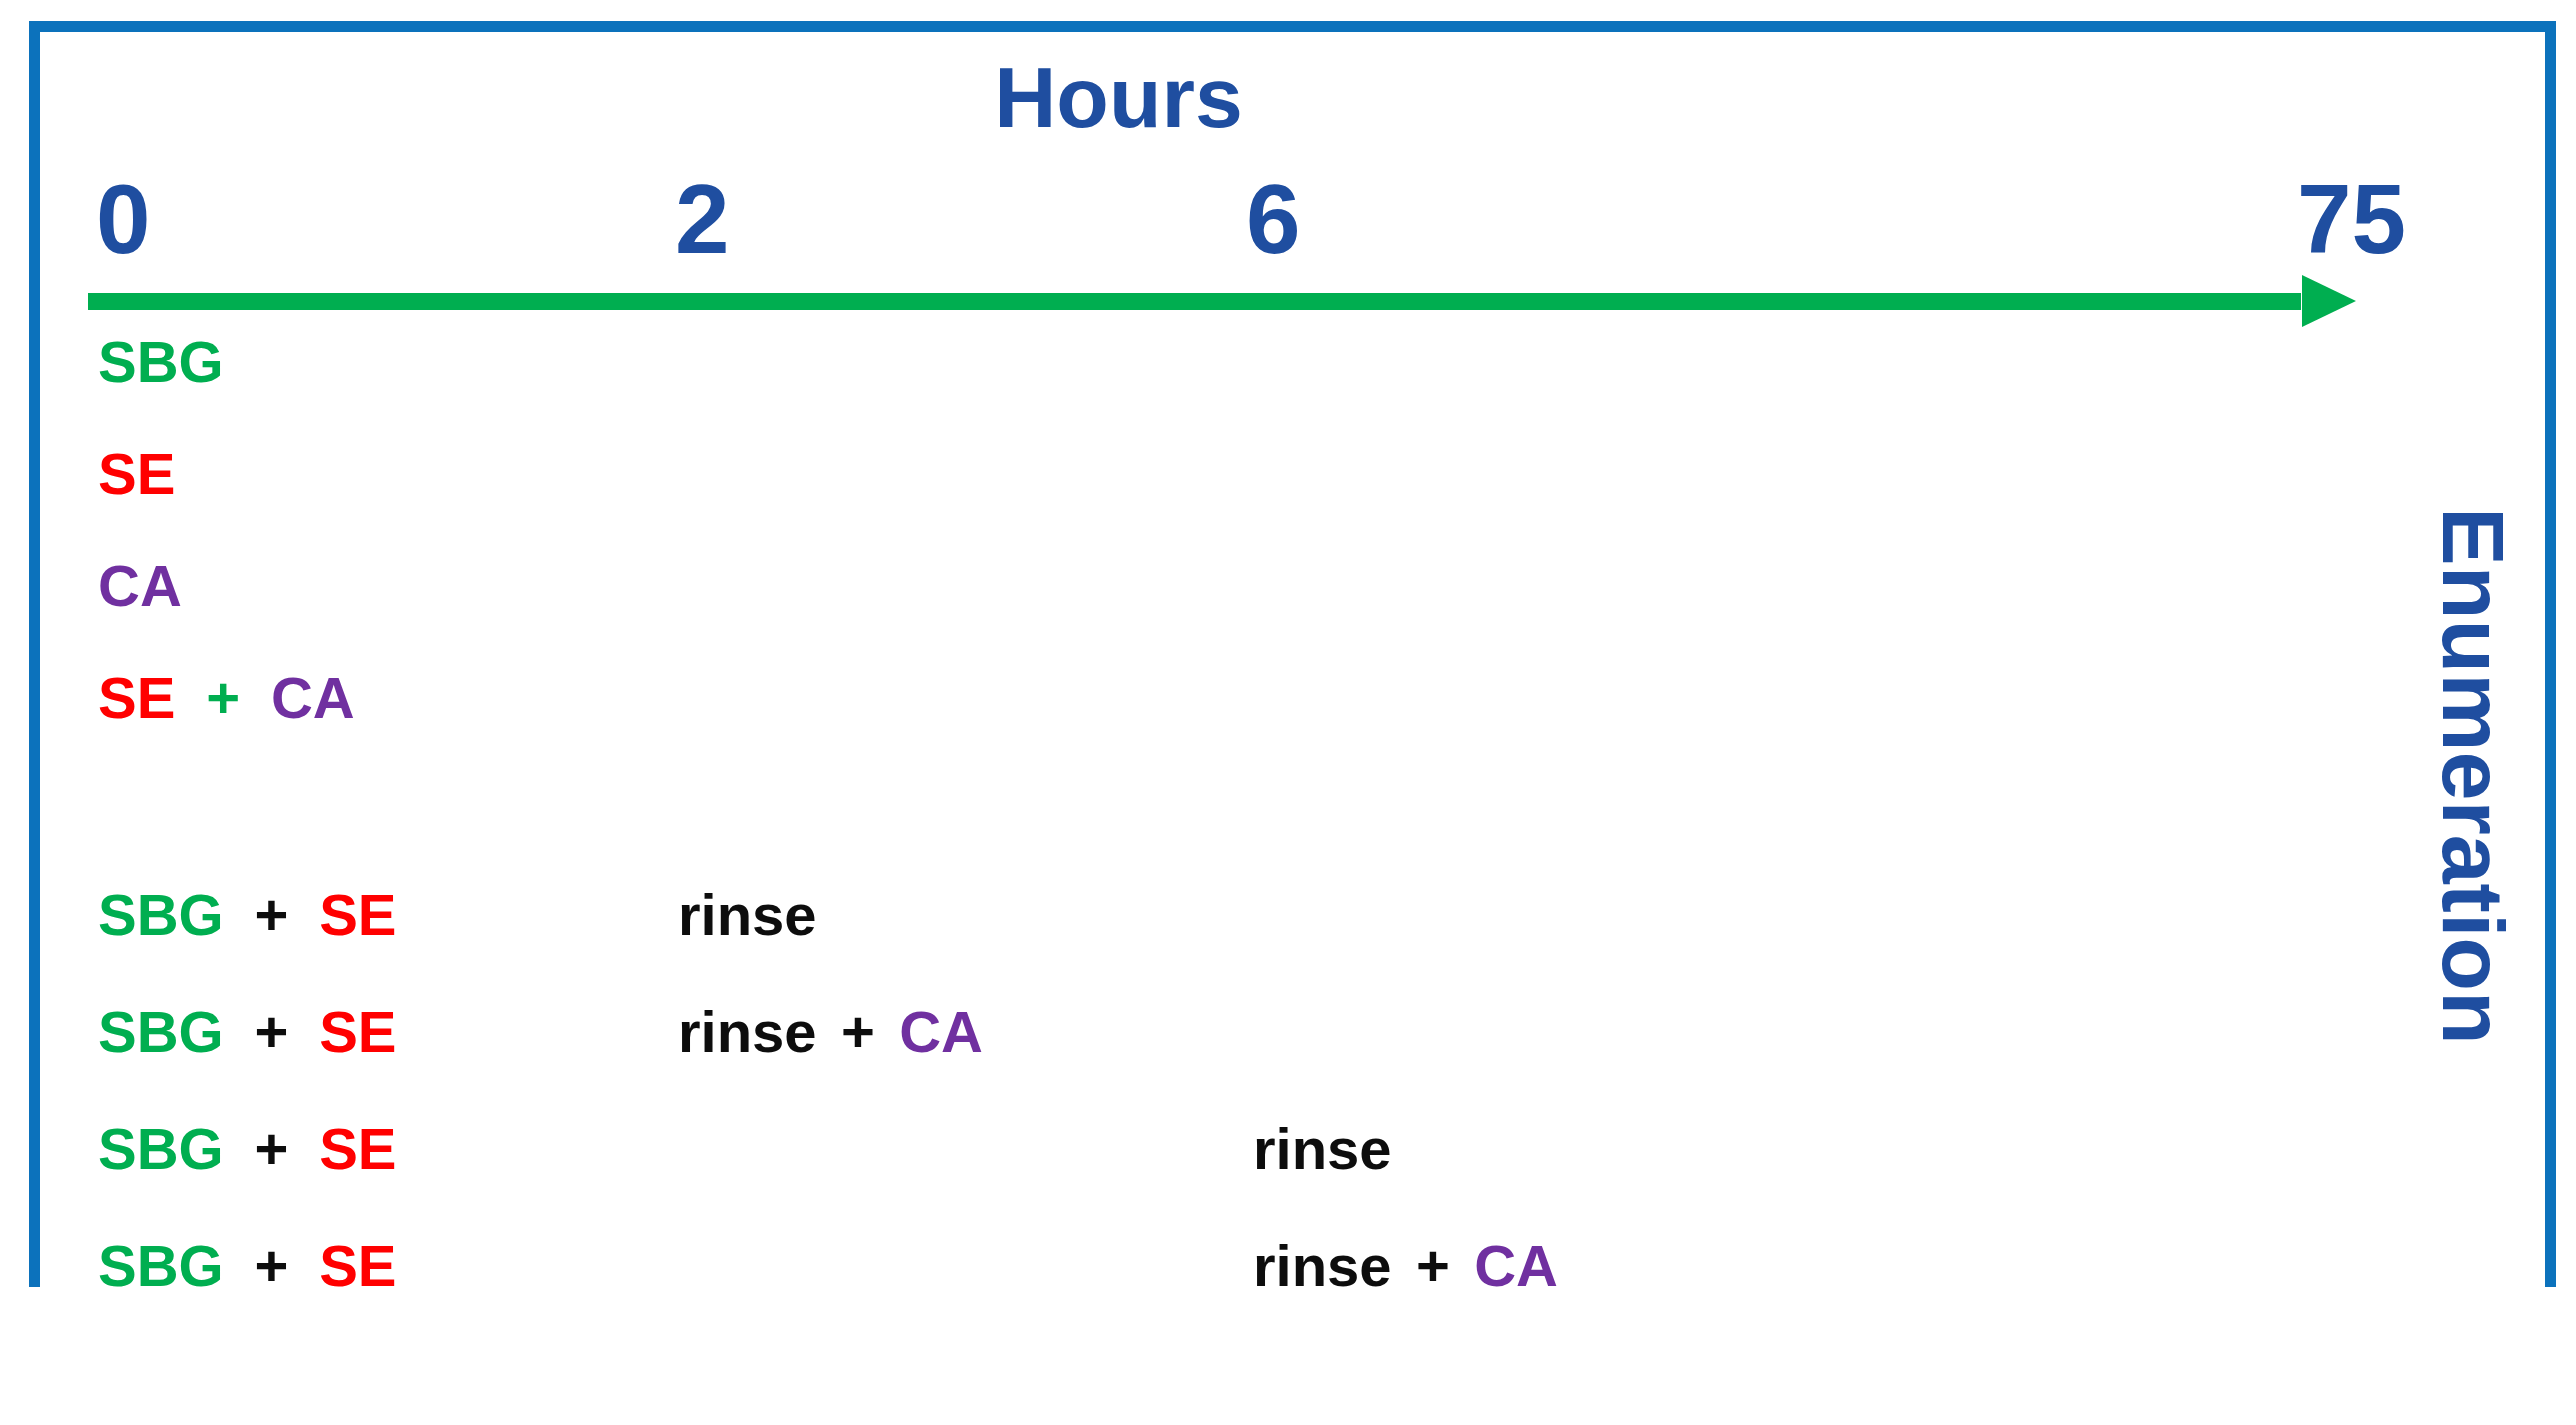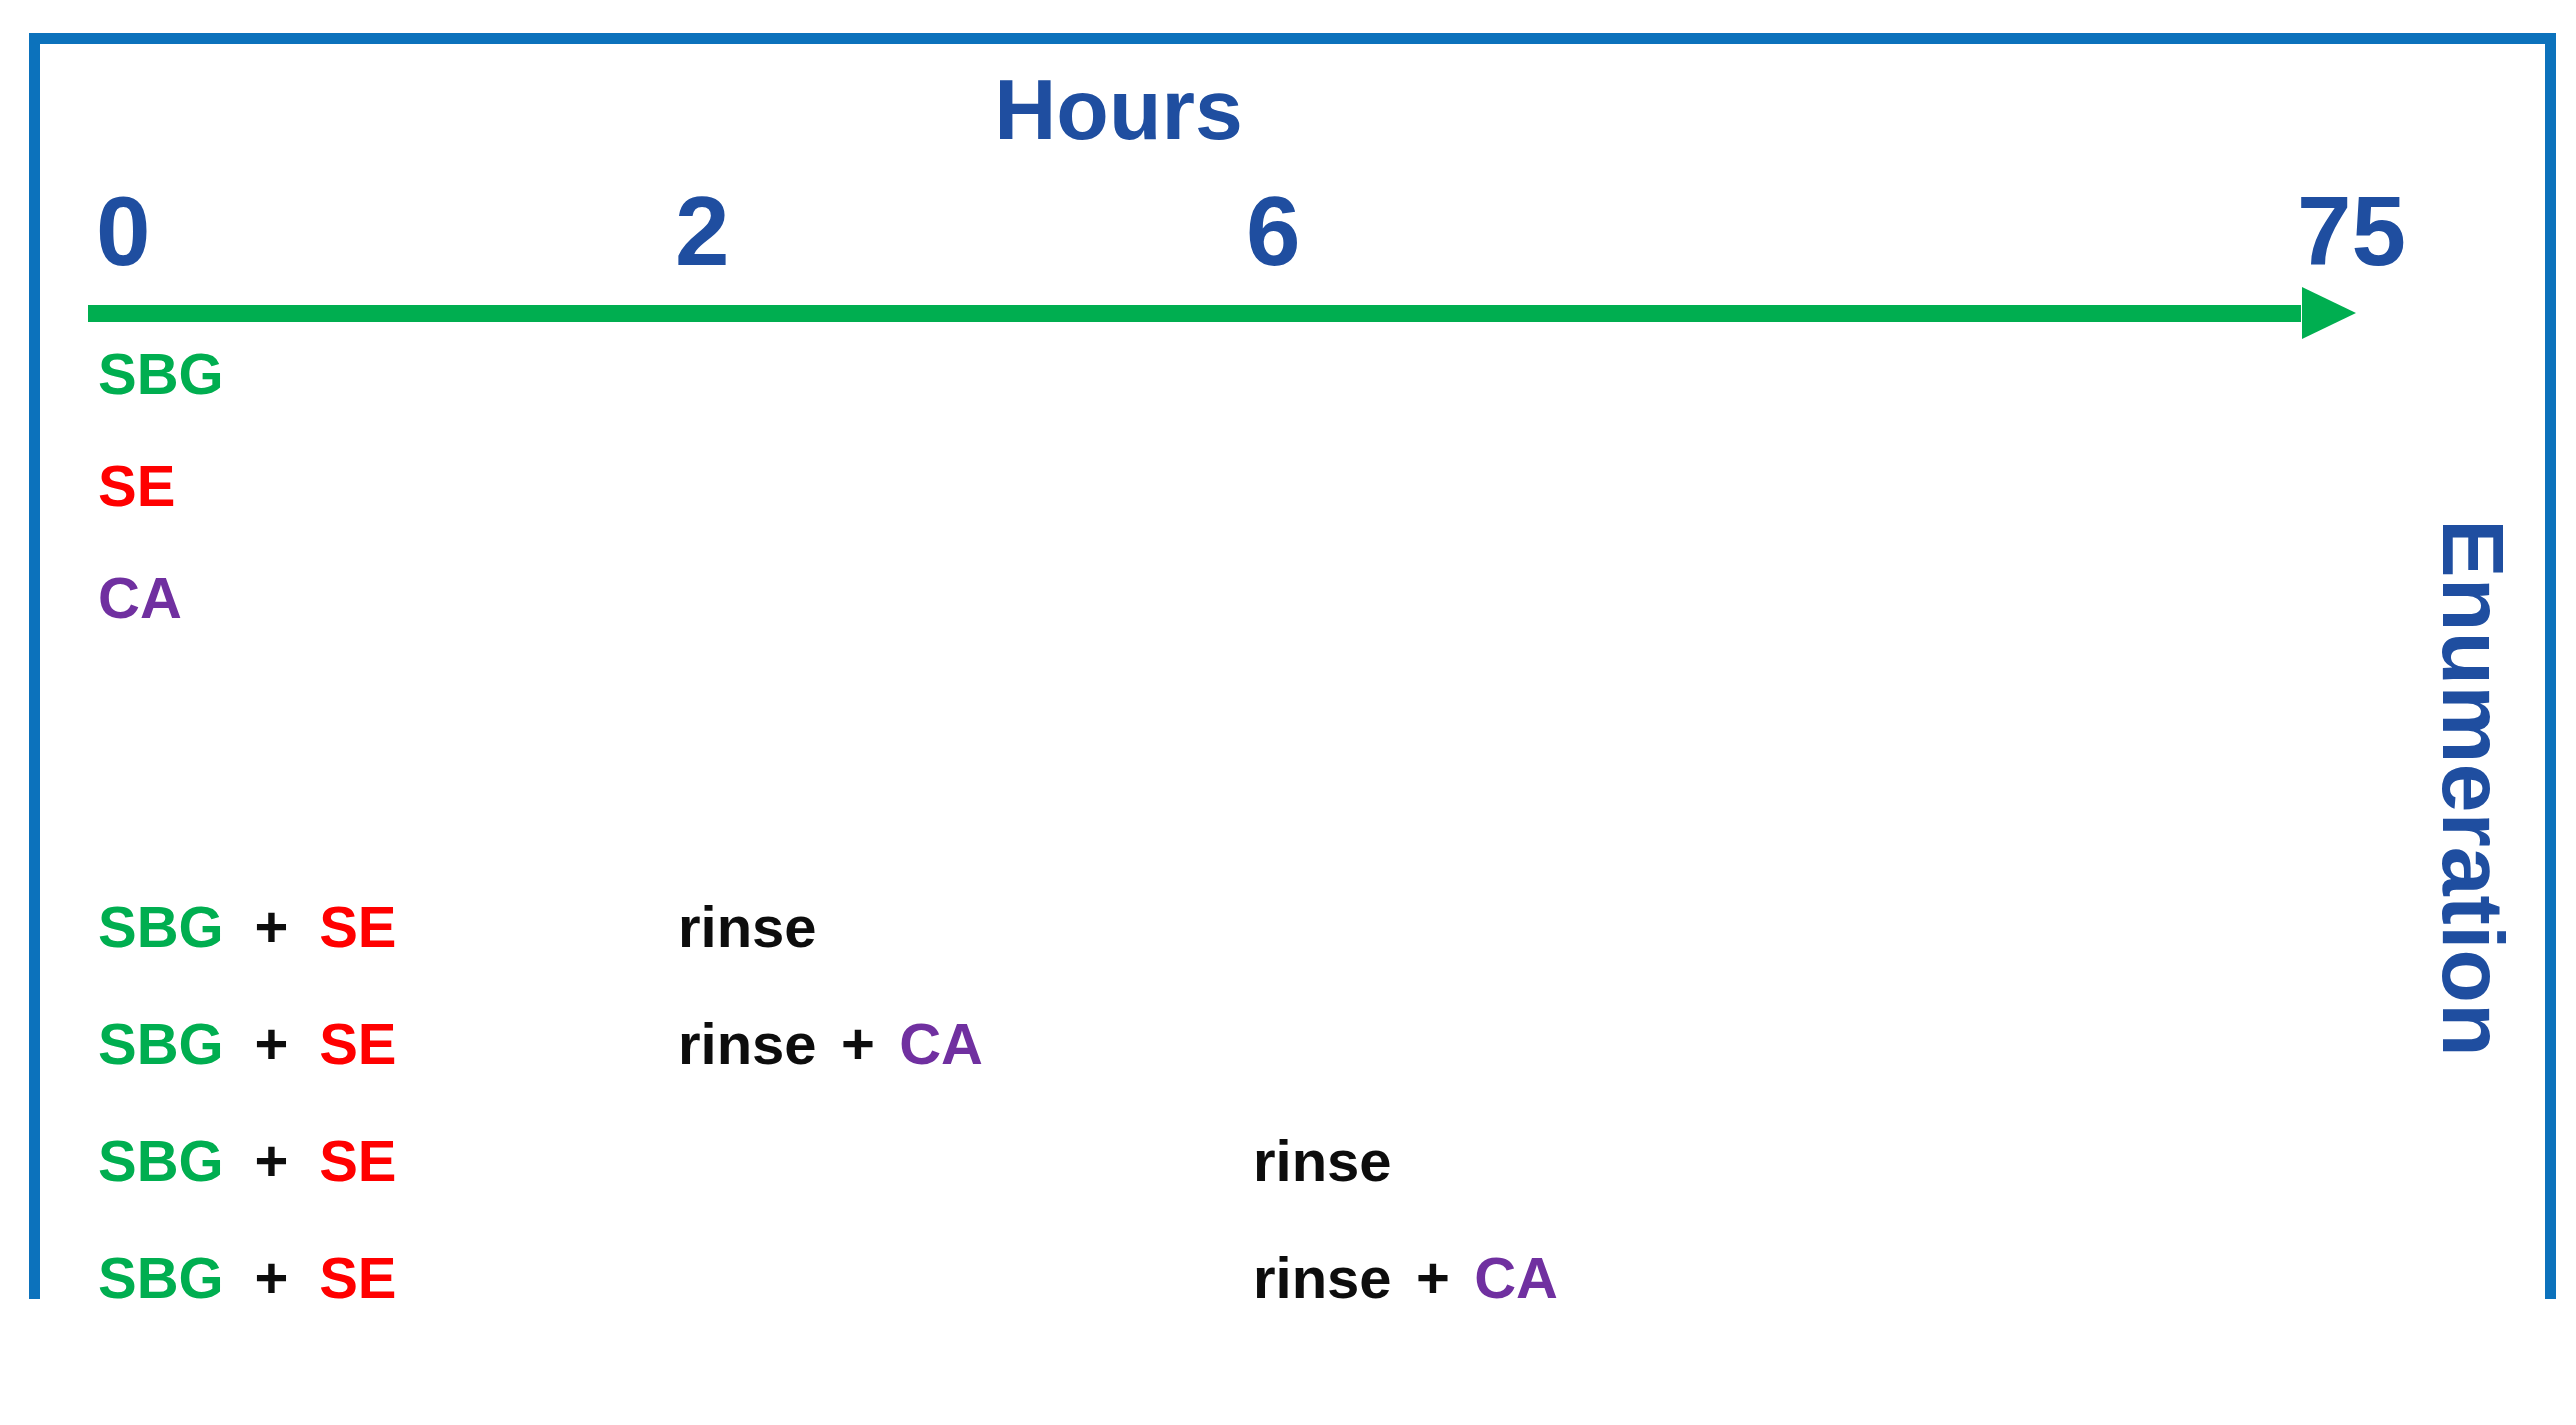--- a/index.html
+++ b/index.html
@@ -8,21 +8,20 @@
     background: #ffffff;
   }
   #fig {
     position: relative;
     width: 2576px;
     height: 1287px;
     background: #ffffff;
     overflow: hidden;
     font-family: "Liberation Sans", sans-serif;
     font-weight: bold;
-    margin-top: 12px;
   }
   
   .frame {
     position: absolute;
     left: 29px;
     top: 21px;
     width: 2527px;
     height: 1385px;
     box-sizing: border-box;
     border: 11.4px solid var(--c-border, #0c72bc);
@@ -132,20 +131,21 @@
   <div class="tick tick-2">2</div>
   <div class="tick tick-6">6</div>
   <div class="tick tick-48">75</div>
 
   <div class="arrow-bar"></div>
   <div class="arrow-head"></div>
 
   <div class="row row-1"><span class="c-green">SBG</span></div>
   <div class="row row-2"><span class="c-red">SE</span></div>
   <div class="row row-3"><span class="c-purple">CA</span></div>
+  <div class="row row-4"><span class="c-red">SE </span><span class="c-green">+ </span><span class="c-purple">CA</span></div>
   <div class="row row-5"><span class="c-green">SBG </span><span class="c-black">+ </span><span class="c-red">SE</span></div>
   <div class="row row-6"><span class="c-green">SBG </span><span class="c-black">+ </span><span class="c-red">SE</span></div>
   <div class="row row-7"><span class="c-green">SBG </span><span class="c-black">+ </span><span class="c-red">SE</span></div>
   <div class="row row-8"><span class="c-green">SBG </span><span class="c-black">+ </span><span class="c-red">SE</span></div>
 
   <div class="note note-at-2 row-5"><span class="c-black">rinse</span></div>
   <div class="note note-at-2 row-6"><span class="c-black">rinse + </span><span class="c-purple">CA</span></div>
   <div class="note note-at-6 row-7"><span class="c-black">rinse</span></div>
   <div class="note note-at-6 row-8"><span class="c-black">rinse + </span><span class="c-purple">CA</span></div>
 

